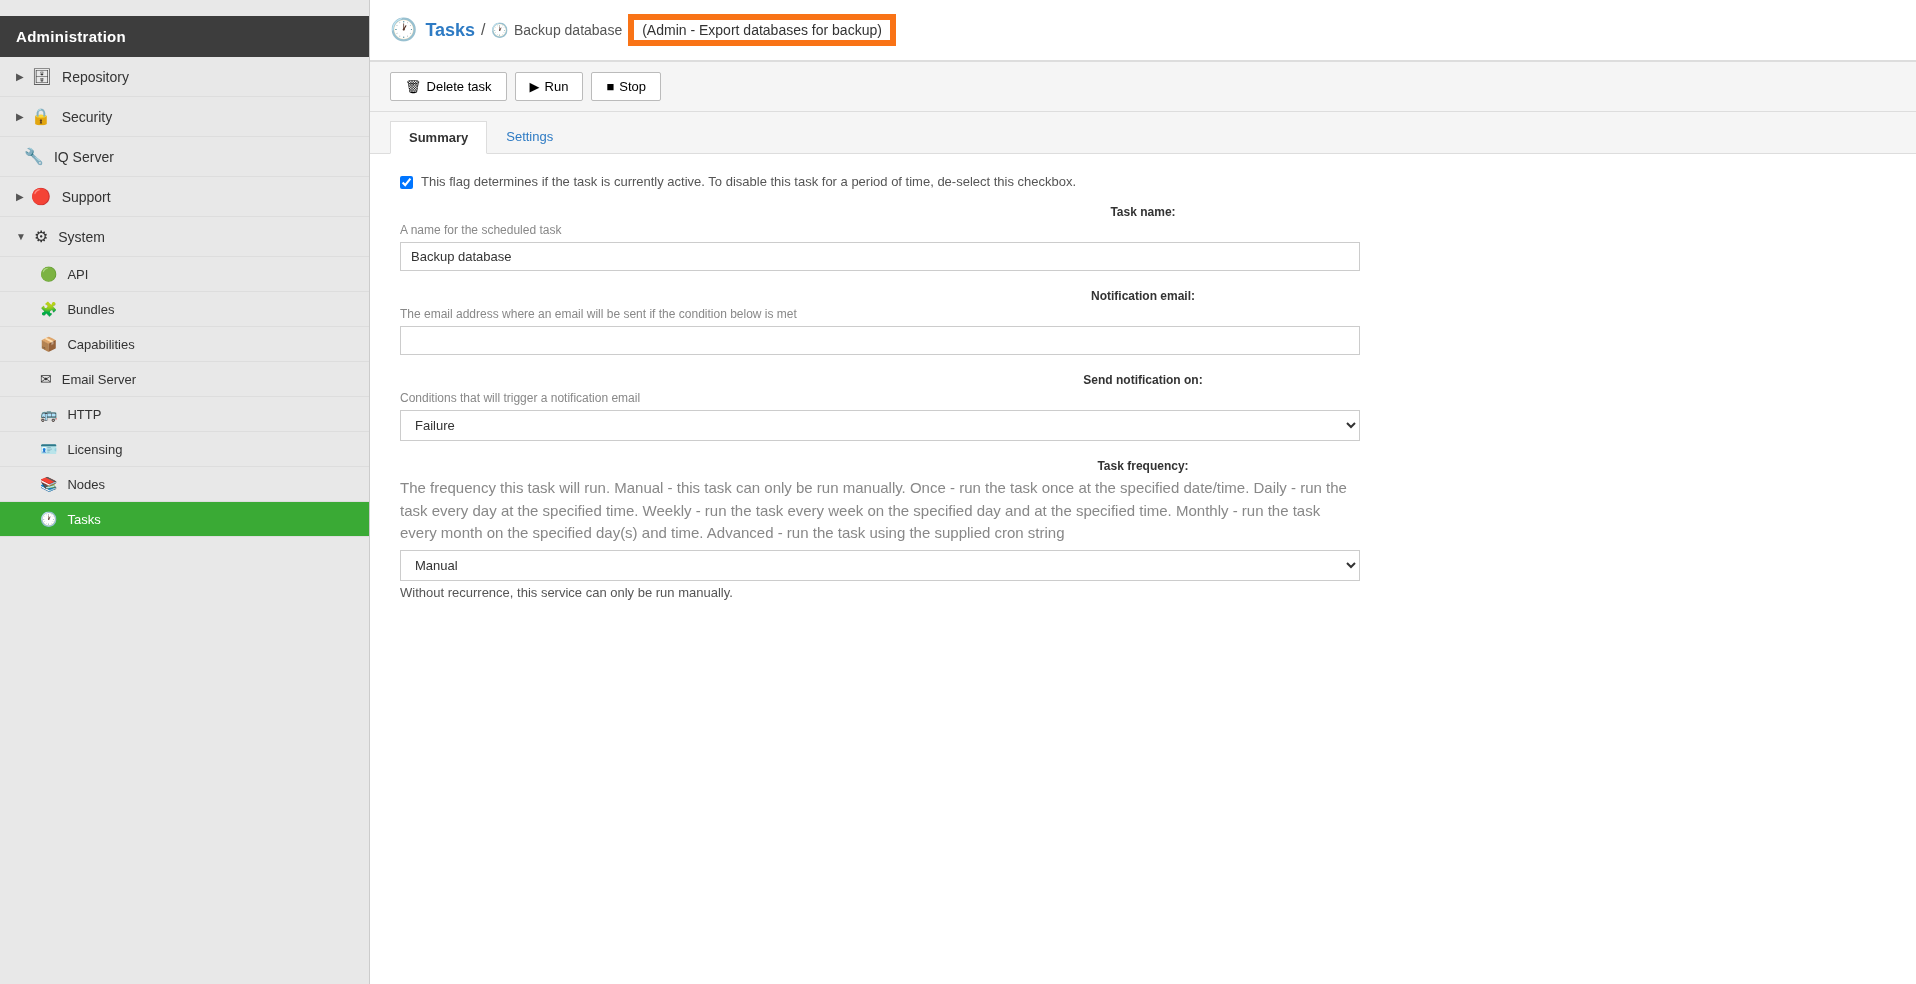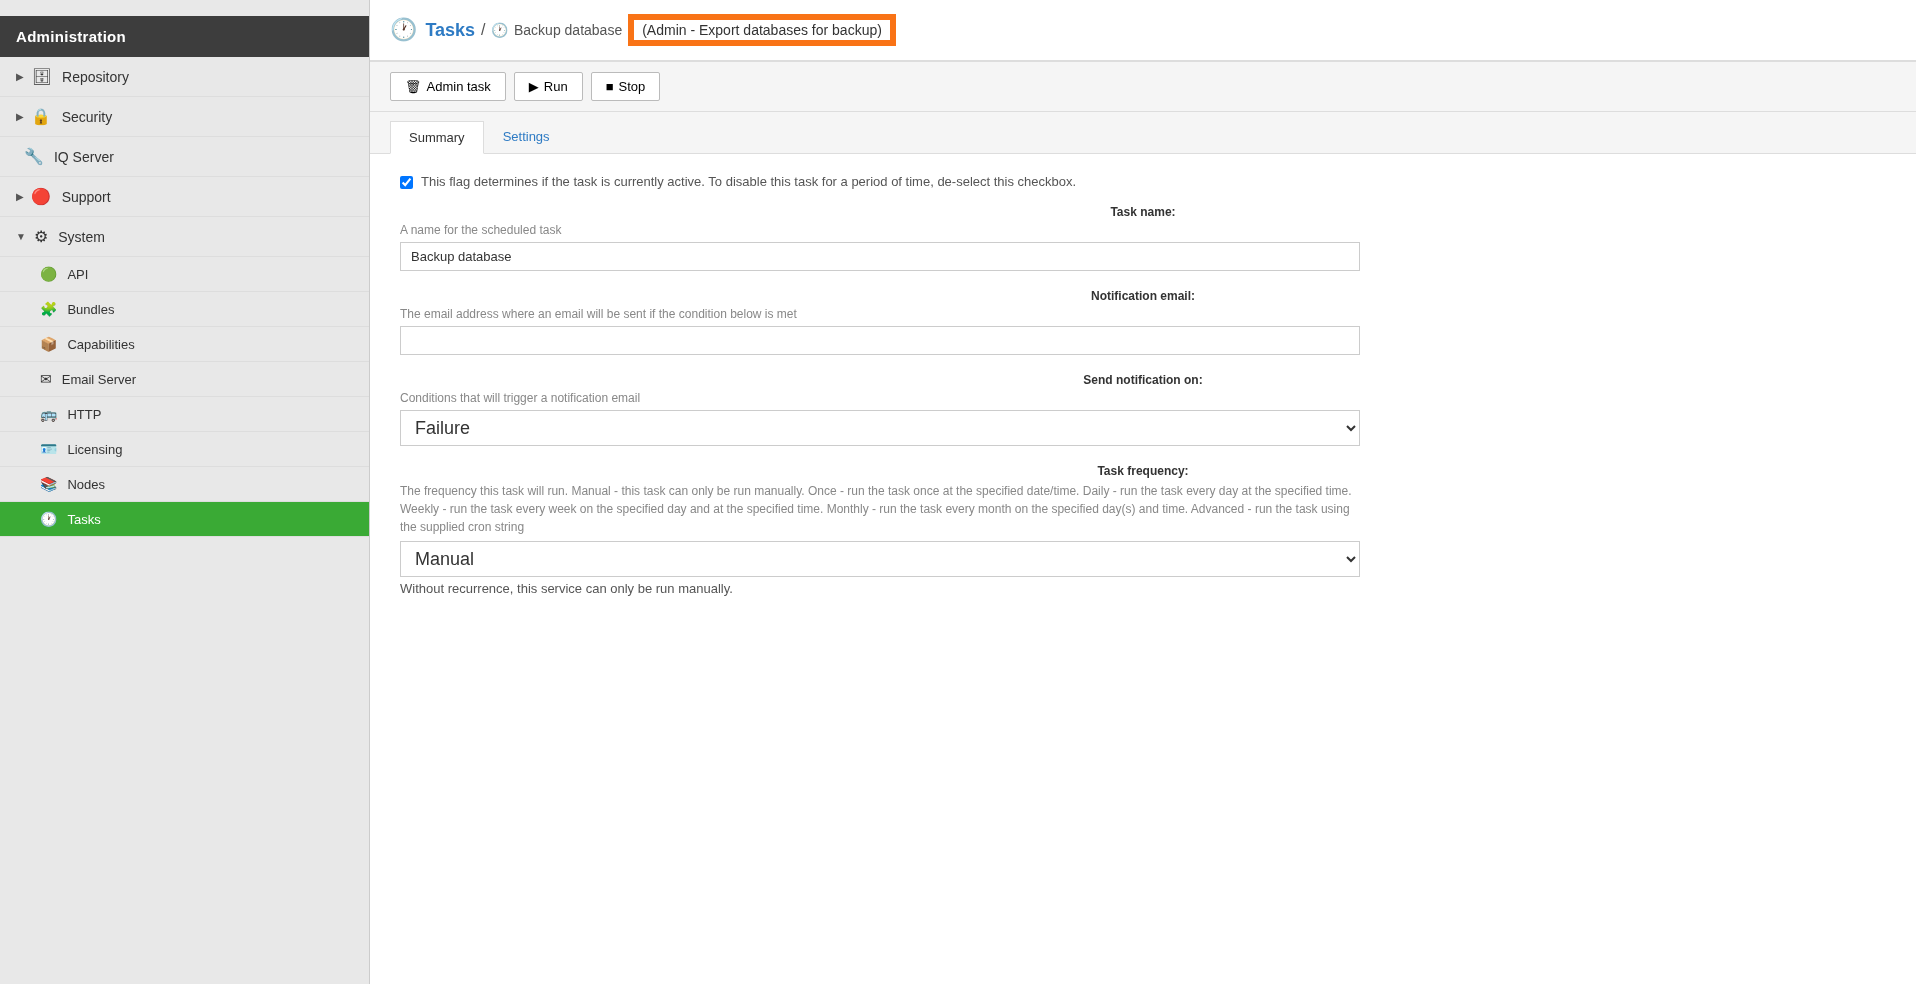--- a/index.html
+++ b/index.html
@@ -145,21 +145,21 @@
       color: #2e7bc4;
       border: 1px solid transparent;
       border-bottom: none;
       background: transparent;
     }
     .tab.active {
       background: #fff;
       border: 1px solid #ddd;
       border-bottom: 1px solid #fff;
       color: #333;
-      font-weight: normal;
+      font-weight: bold;
       position: relative;
       top: 1px;
     }
 
     
     .form-content {
       padding: 20px 30px;
       background: #fff;
       flex: 1;
     }
@@ -192,27 +192,27 @@
       border: 1px solid #ccc;
       font-size: 13px;
       color: #333;
       outline: none;
     }
     .field-select {
       width: 100%;
       max-width: 960px;
       padding: 6px 10px;
       border: 1px solid #ccc;
-      font-size: 18px;
+      font-size: 13px;
       color: #333;
       background: #fff;
       appearance: auto;
     }
     .task-freq-desc {
-      font-size: 12px;
+      font-size: 15px;
       color: #888;
       margin-bottom: 5px;
       max-width: 960px;
       line-height: 1.5;
     }
     .recurrence-note {
       font-size: 13px;
       color: #555;
       margin-top: 4px;
     }
@@ -298,21 +298,21 @@
     <div class="backup-link">
       <span class="small-clock">🕐</span>
       <span style="margin-right:6px; color:#555;">Backup database</span>
       <span class="highlighted-title">(Admin - Export databases for backup)</span>
     </div>
   </div>
 
   <div class="toolbar">
     <button class="btn btn-delete">
       <span>🗑</span>
-      <span>Admin task</span>
+      <span>Delete task</span>
     </button>
     <button class="btn">
       <span>▶</span>
       <span>Run</span>
     </button>
     <button class="btn">
       <span>■</span>
       <span>Stop</span>
     </button>
   </div>

